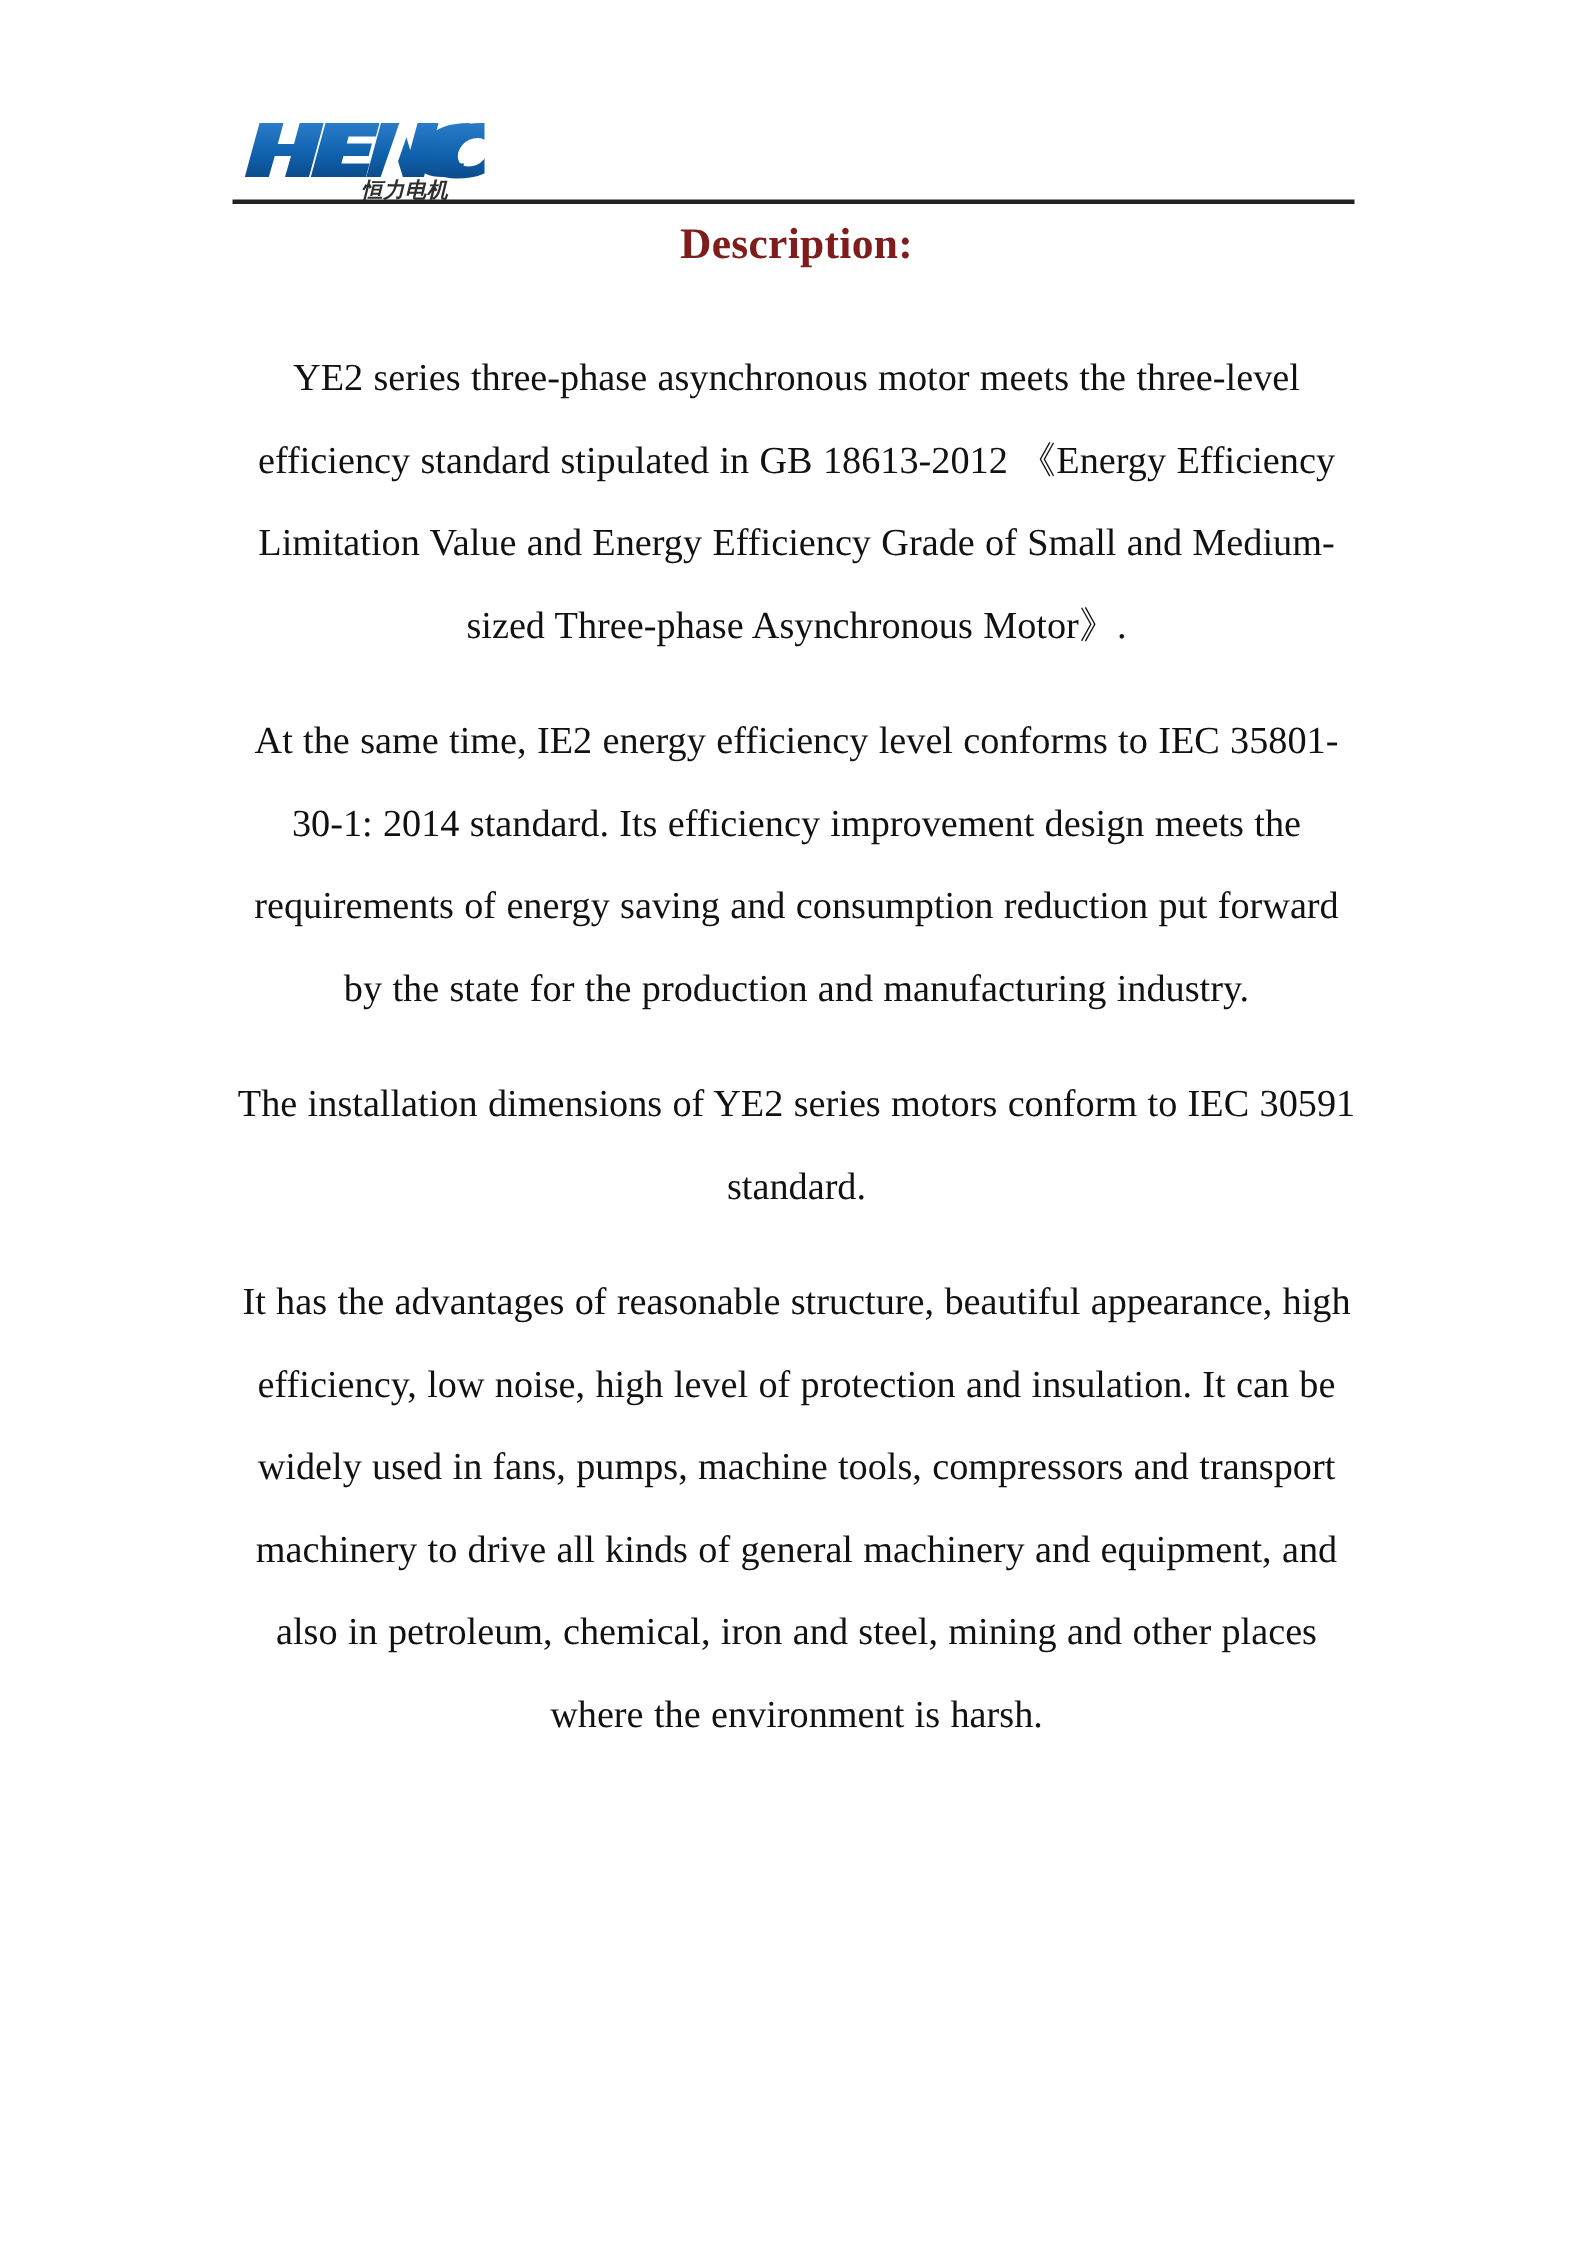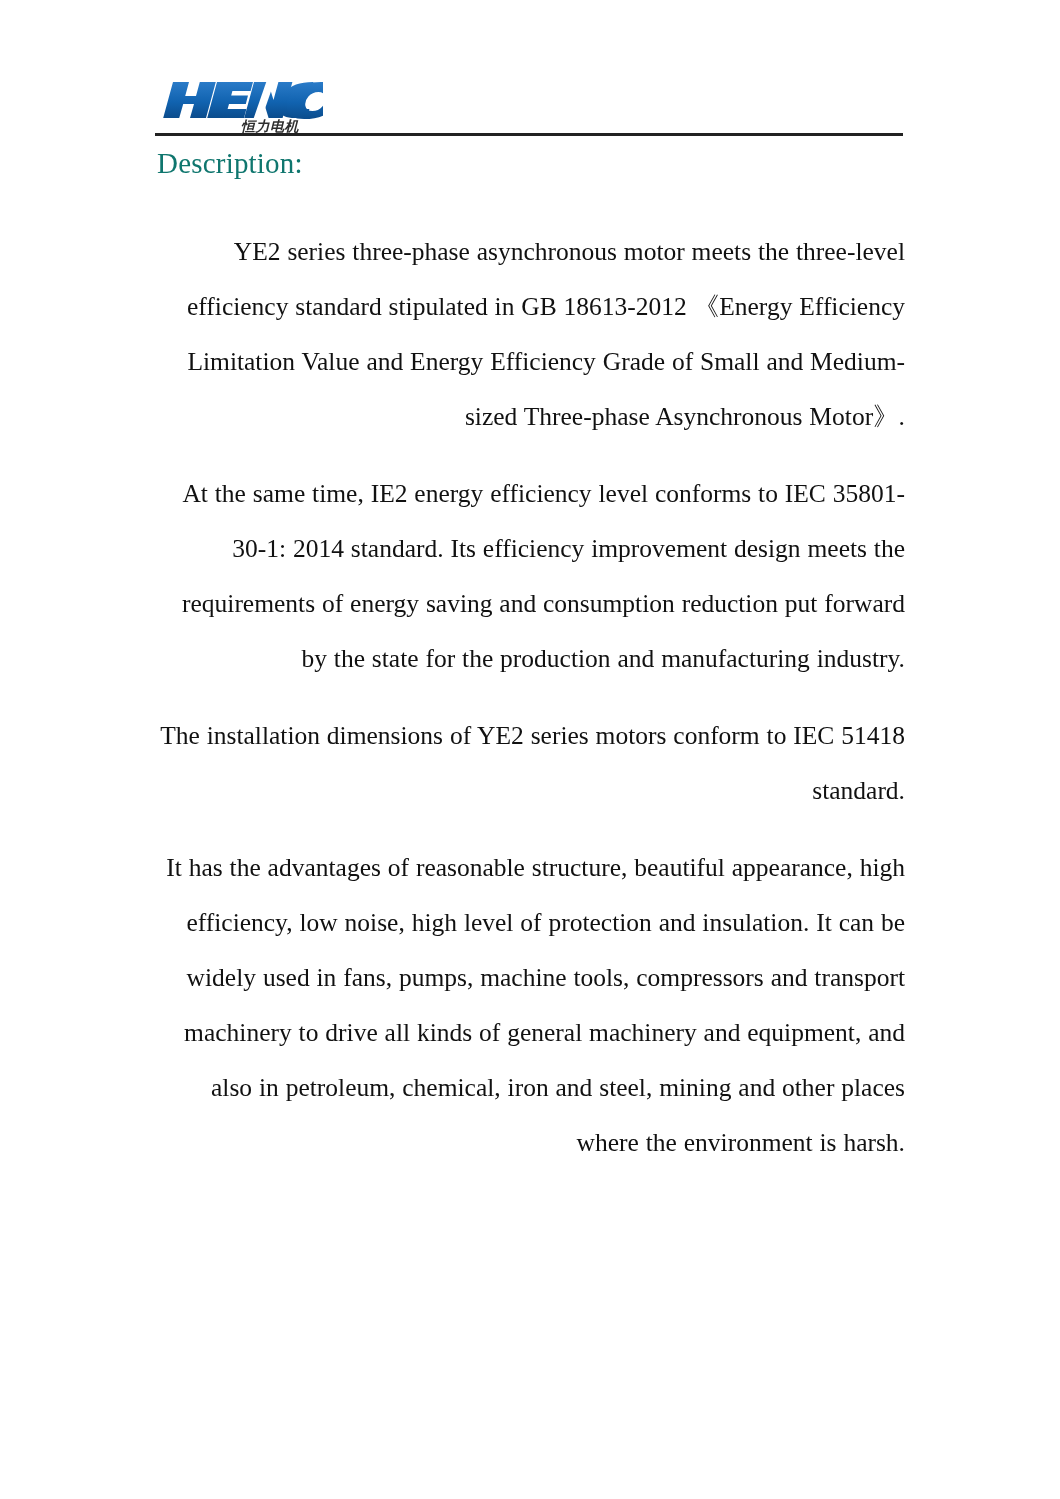--- a/index.html
+++ b/index.html
@@ -53,33 +53,34 @@
   
   .doc-body {
     position: absolute;
     left: 157px;
     top: 148px;
     width: 748px;
   }
   .doc-heading {
     font-family: "Liberation Serif", "DejaVu Serif", serif;
     font-size: 29px;
-    font-weight: normal;
+    font-weight: bold;
     line-height: 1.1;
     margin: 0 0 0 0;
     letter-spacing: 0.2px;
-    color: #0f766e;
+    color: #7f1d1d;
+    text-align: center;
   }
   .para {
     font-family: "Liberation Serif", "DejaVu Serif", serif;
     font-size: 25.5px;
     line-height: 55px;
     color: #111111;
     margin: 0;
-    text-align: right;
+    text-align: center;
     word-spacing: 0.5px;
   }
   .para-spacer-first { margin-top: 44px; }
   .para-spacer       { margin-top: 22px; }
 </style>
 </head>
 <body>
 
 <div class="page">
 
@@ -117,19 +118,19 @@
   </div>
 
   <div class="doc-body">
 
     <h1 class="doc-heading">Description:</h1>
 
     <p class="para para-spacer-first">YE2 series three-phase asynchronous motor meets the three-level efficiency standard stipulated in GB 18613-2012 《Energy Efficiency Limitation Value and Energy Efficiency Grade of Small and Medium-sized Three-phase Asynchronous Motor》.</p>
 
     <p class="para para-spacer">At the same time, IE2 energy efficiency level conforms to IEC 35801-30-1: 2014 standard. Its efficiency improvement design meets the requirements of energy saving and consumption reduction put forward by the state for the production and manufacturing industry.</p>
 
-    <p class="para para-spacer">The installation dimensions of YE2 series motors conform to IEC 51418 standard.</p>
+    <p class="para para-spacer">The installation dimensions of YE2 series motors conform to IEC 30591 standard.</p>
 
     <p class="para para-spacer">It has the advantages of reasonable structure, beautiful appearance, high efficiency, low noise, high level of protection and insulation. It can be widely used in fans, pumps, machine tools, compressors and transport machinery to drive all kinds of general machinery and equipment, and also in petroleum, chemical, iron and steel, mining and other places where the environment is harsh.</p>
 
   </div>
 
 </div>
 
 </body></html>

